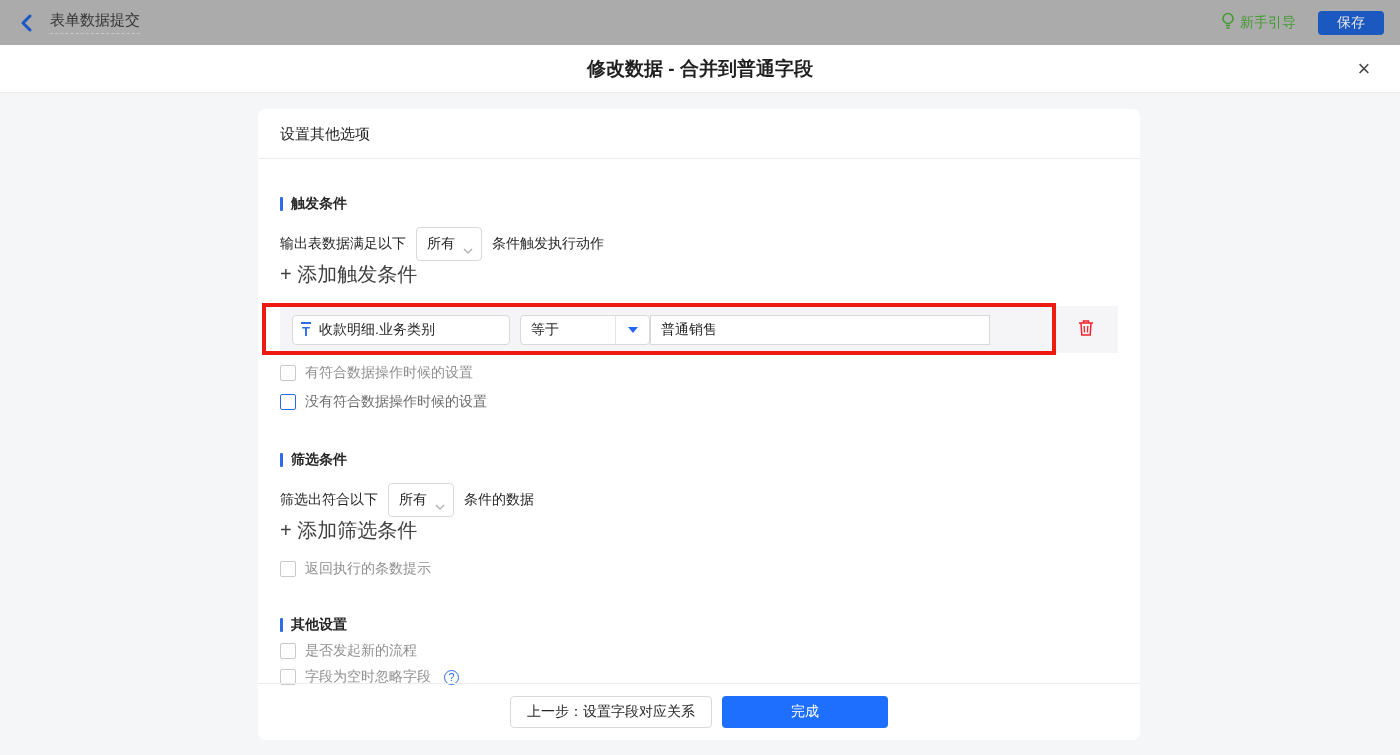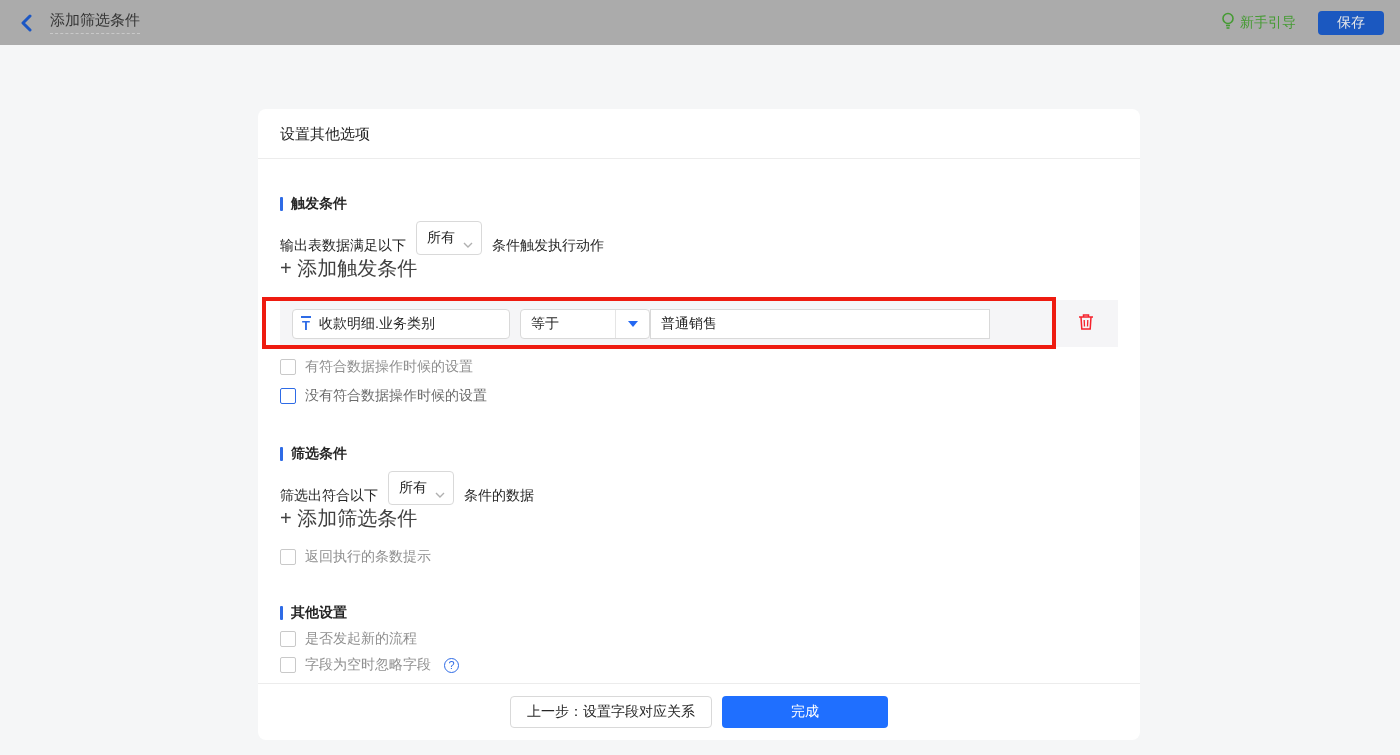--- a/index.html
+++ b/index.html
@@ -56,21 +56,21 @@
   }
   .card-header {
     height:50px; line-height:50px; padding:0 22px; font-size:15px; color:#262626;
     border-bottom:1px solid #ececec;
   }
   .card-body { padding:0 22px; }
 
   .section-title { display:flex; align-items:center; gap:8px; font-weight:bold; font-size:14px; color:#262626; }
   .section-bar { width:3px; height:14px; background:#2e6be6; border-radius:1px; }
 
-  .sentence { display:flex; align-items:flex-end; gap:10px; margin-top:8px; color:#262626; }
+  .sentence { display:flex; align-items:center; gap:10px; margin-top:14px; color:#262626; }
 
   .select-box {
     height:34px; min-width:62px; padding:0 8px 0 10px; border:1px solid #d9d9d9; border-radius:4px;
     display:flex; align-items:center; gap:8px; background:#fff; cursor:pointer; color:#262626;
   }
   .chev { width:10px; height:6px; }
 
   .add-link { display:inline-flex; align-items:center; color:#404040; cursor:pointer; font-size:20px; }
 
   
@@ -153,37 +153,41 @@
 
   <div class="topbar">
     <div class="topbar-left">
       <span class="back-btn">
         <span>
           <svg width="12" height="18" viewBox="0 0 12 18">
               <polyline points="10,2 3,9 10,16" fill="none" stroke="#1c57c4" stroke-width="3" stroke-linecap="round" stroke-linejoin="round"></polyline>
             </svg>
         </span>
       </span>
-      <span class="flow-name">添加筛选条件</span>
+      <span class="flow-name">表单数据提交</span>
     </div>
     <div class="topbar-right">
       <span class="guide">
         <span>
           <svg width="14" height="18" viewBox="0 0 14 18">
               <circle cx="7" cy="6.5" r="5" fill="none" stroke="#459b33" stroke-width="1.6"></circle>
               <line x1="5" y1="13.5" x2="9" y2="13.5" stroke="#459b33" stroke-width="1.6"></line>
               <line x1="5.5" y1="16" x2="8.5" y2="16" stroke="#459b33" stroke-width="1.6"></line>
             </svg>
         </span>
         <span>新手引导</span>
       </span>
       <button class="save-btn">保存</button>
     </div>
   </div>
 
+  <div class="modal-header">
+    <span class="modal-title">修改数据 - 合并到普通字段</span>
+    <button class="modal-close">×</button>
+  </div>
 
   <div class="page">
     <div class="card">
 
       <div class="card-header">设置其他选项</div>
 
       <div class="card-body">
 
         
         <div class="section-title gap-36">

